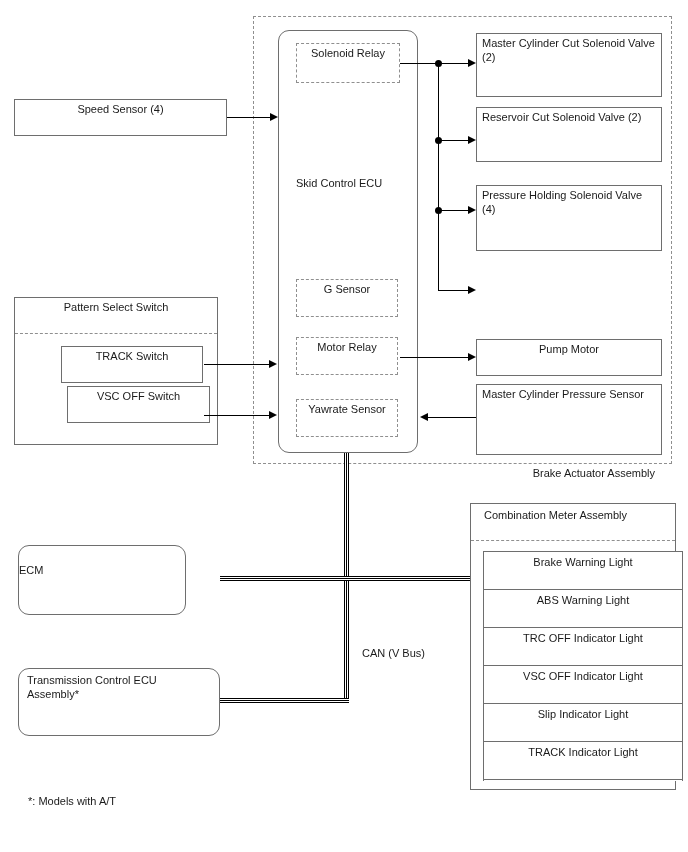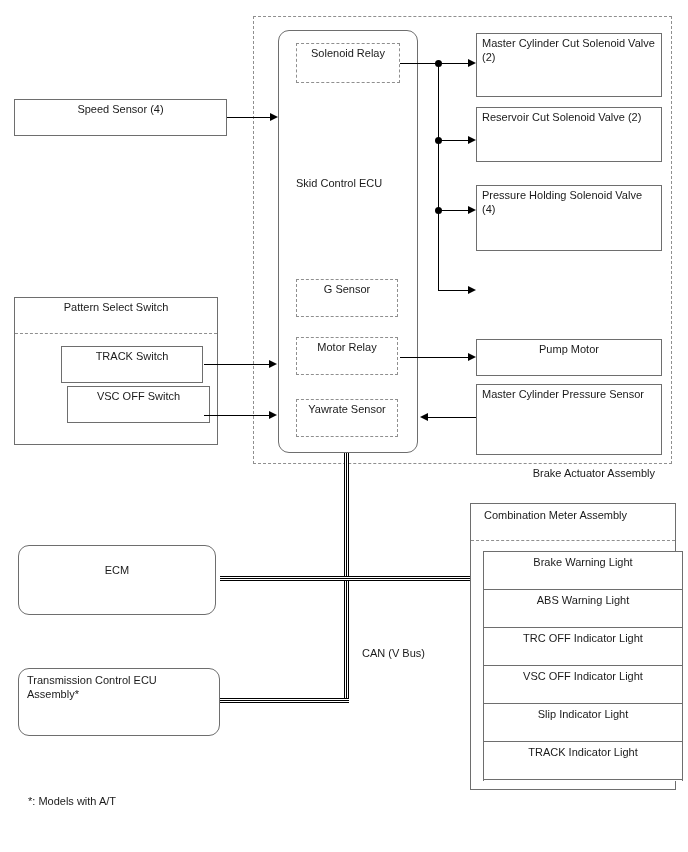--- a/index.html
+++ b/index.html
@@ -79,21 +79,21 @@
   <div class="box tl" style="left:476px; top:185px; width:186px; height:66px;">
     <span>Pressure Holding Solenoid Valve (4)</span>
   </div>
   <div class="box tc" style="left:476px; top:339px; width:186px; height:37px;">
     <span>Pump Motor</span>
   </div>
   <div class="box tl" style="left:476px; top:384px; width:186px; height:71px;">
     <span>Master Cylinder Pressure Sensor</span>
   </div>
 
-  <div class="rbox" style="left:18px; top:545px; width:198px; height:70px; text-align:center; padding-top:18px;">
+  <div class="rbox" style="left:18px; top:545px; width:168px; height:70px; text-align:left; padding-top:18px;">
     <span>ECM</span>
   </div>
   <div class="rbox" style="left:18px; top:668px; width:202px; height:68px; padding:5px 8px;">
     <span>Transmission Control ECU Assembly*</span>
   </div>
 
   <div class="box" style="left:470px; top:503px; width:206px; height:287px; padding:5px 0 0 13px;">
     <span>Combination Meter Assembly</span>
     <div class="divider-dashed" style="top:36px;"></div>
   </div>

